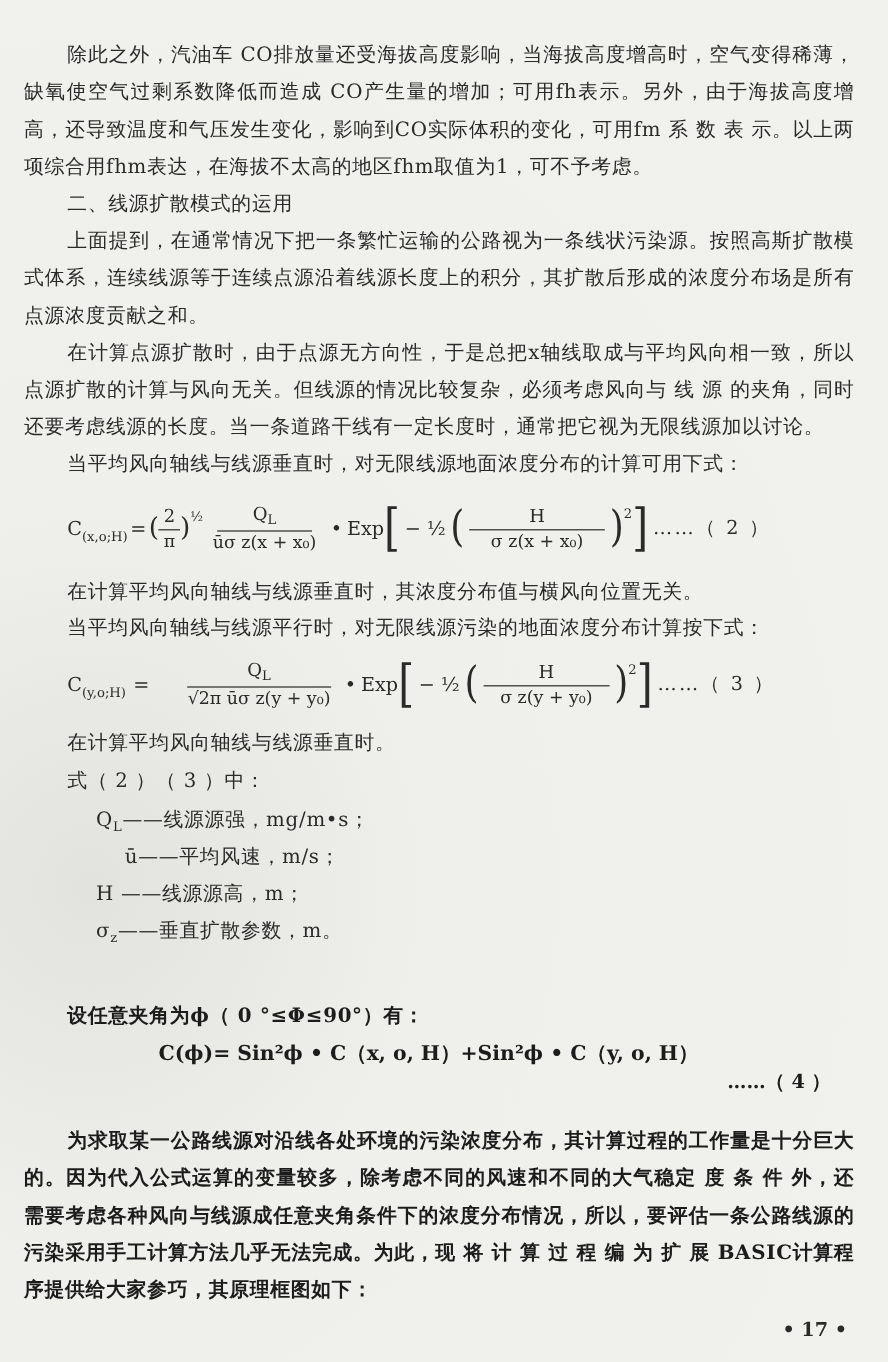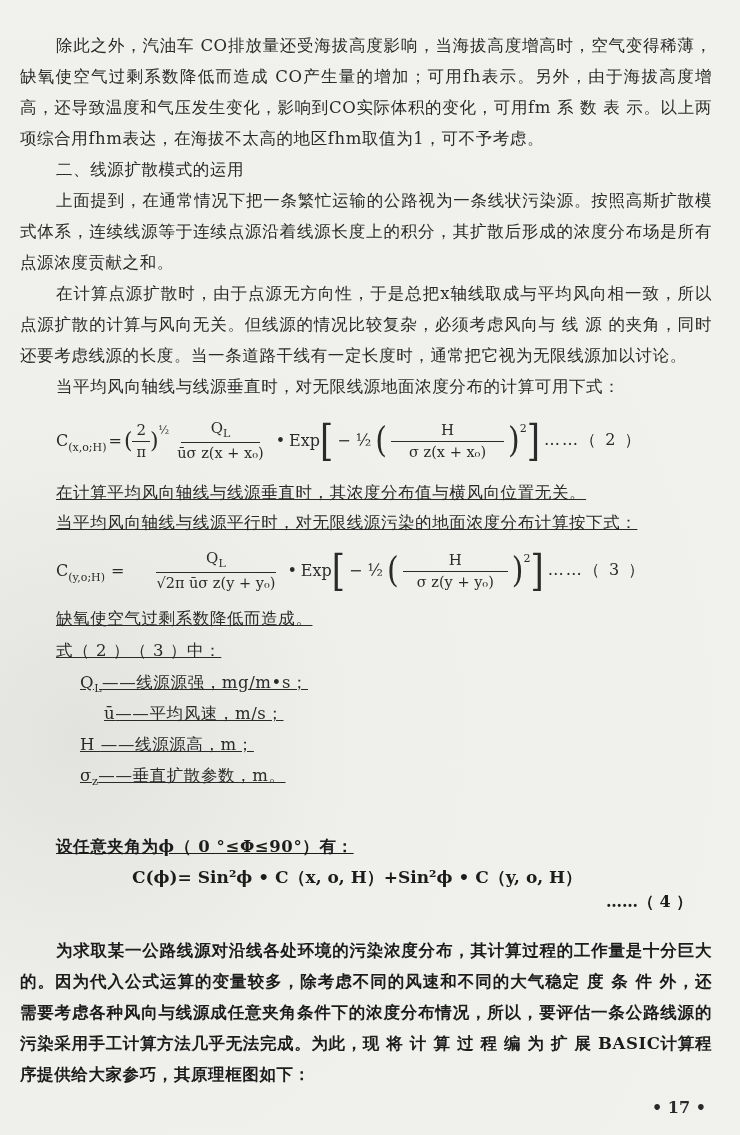--- a/index.html
+++ b/index.html
@@ -15,21 +15,21 @@
     background: radial-gradient(ellipse at 10% 65%, #e2e2de 0%, #efefec 30%, #f1f1ee 100%);
   }
   .p {
     position: absolute; left: 20px; width: 692px;
     font-size: 16.5px; line-height: 31px;
     letter-spacing: 0.6px;
     text-align: justify;
     margin: 0;
   }
   .indent { text-indent: 36px; }
-  .line { position: absolute; font-size: 16.5px; letter-spacing: 0.6px; white-space: nowrap; margin: 0; text-decoration: underline; }
+  .line { position: absolute; font-size: 16.5px; letter-spacing: 0.6px; white-space: nowrap; margin: 0; }
   .bold { font-weight: bold; color: #1c1c1c; }
 
   
   .formula { position: absolute; display: flex; align-items: center; font-size: 16px; white-space: nowrap; }
   .frac { display: inline-flex; flex-direction: column; align-items: center; margin: 0 4px; }
   .frac .num { padding: 0 4px 2px; border-bottom: 1px solid #2a2a2a; font-size: 15px; }
   .frac .den { padding: 2px 4px 0; font-size: 14.5px; }
   .big-bracket { font-size: 34px; line-height: 1; transform: scaleY(1.25); display: inline-block; }
   .big-paren { font-size: 30px; line-height: 1; transform: scaleY(1.2); display: inline-block; }
   sub, sup { font-size: 11px; }
@@ -101,21 +101,21 @@
     <span class="frac">
       <span class="num" style="padding:0 46px 2px;">H</span>
       <span class="den">σ z(y + y₀)</span>
     </span>
     <span class="big-paren">)</span>
       <sup style="margin-top:-24px;">2</sup>
     <span class="big-bracket">]</span>
     <span class="eqno">……（ 3 ）</span>
   </div>
 
-  <p class="line" style="left:56px; top:608px;">缺氧使空气过剩系数降低而造成。</p>
+  <p class="line" style="left:56px; top:608px;">在计算平均风向轴线与线源垂直时。</p>
   <p class="line" style="left:56px; top:640px;">式（ 2 ）（ 3 ）中：</p>
 
   <div class="var-list">
     <p class="line" style="top:672px;"><span>Q</span><sub>L</sub><span>——线源源强，mg/m•s；</span></p>
     <p class="line" style="top:703px; left:104px;"><span>ū</span><span>——平均风速，m/s；</span></p>
     <p class="line" style="top:734px;"><span>H </span><span>——线源源高，m；</span></p>
     <p class="line" style="top:765px;"><span>σ</span><sub>z</sub><span>——垂直扩散参数，m。</span></p>
   </div>
 
 

